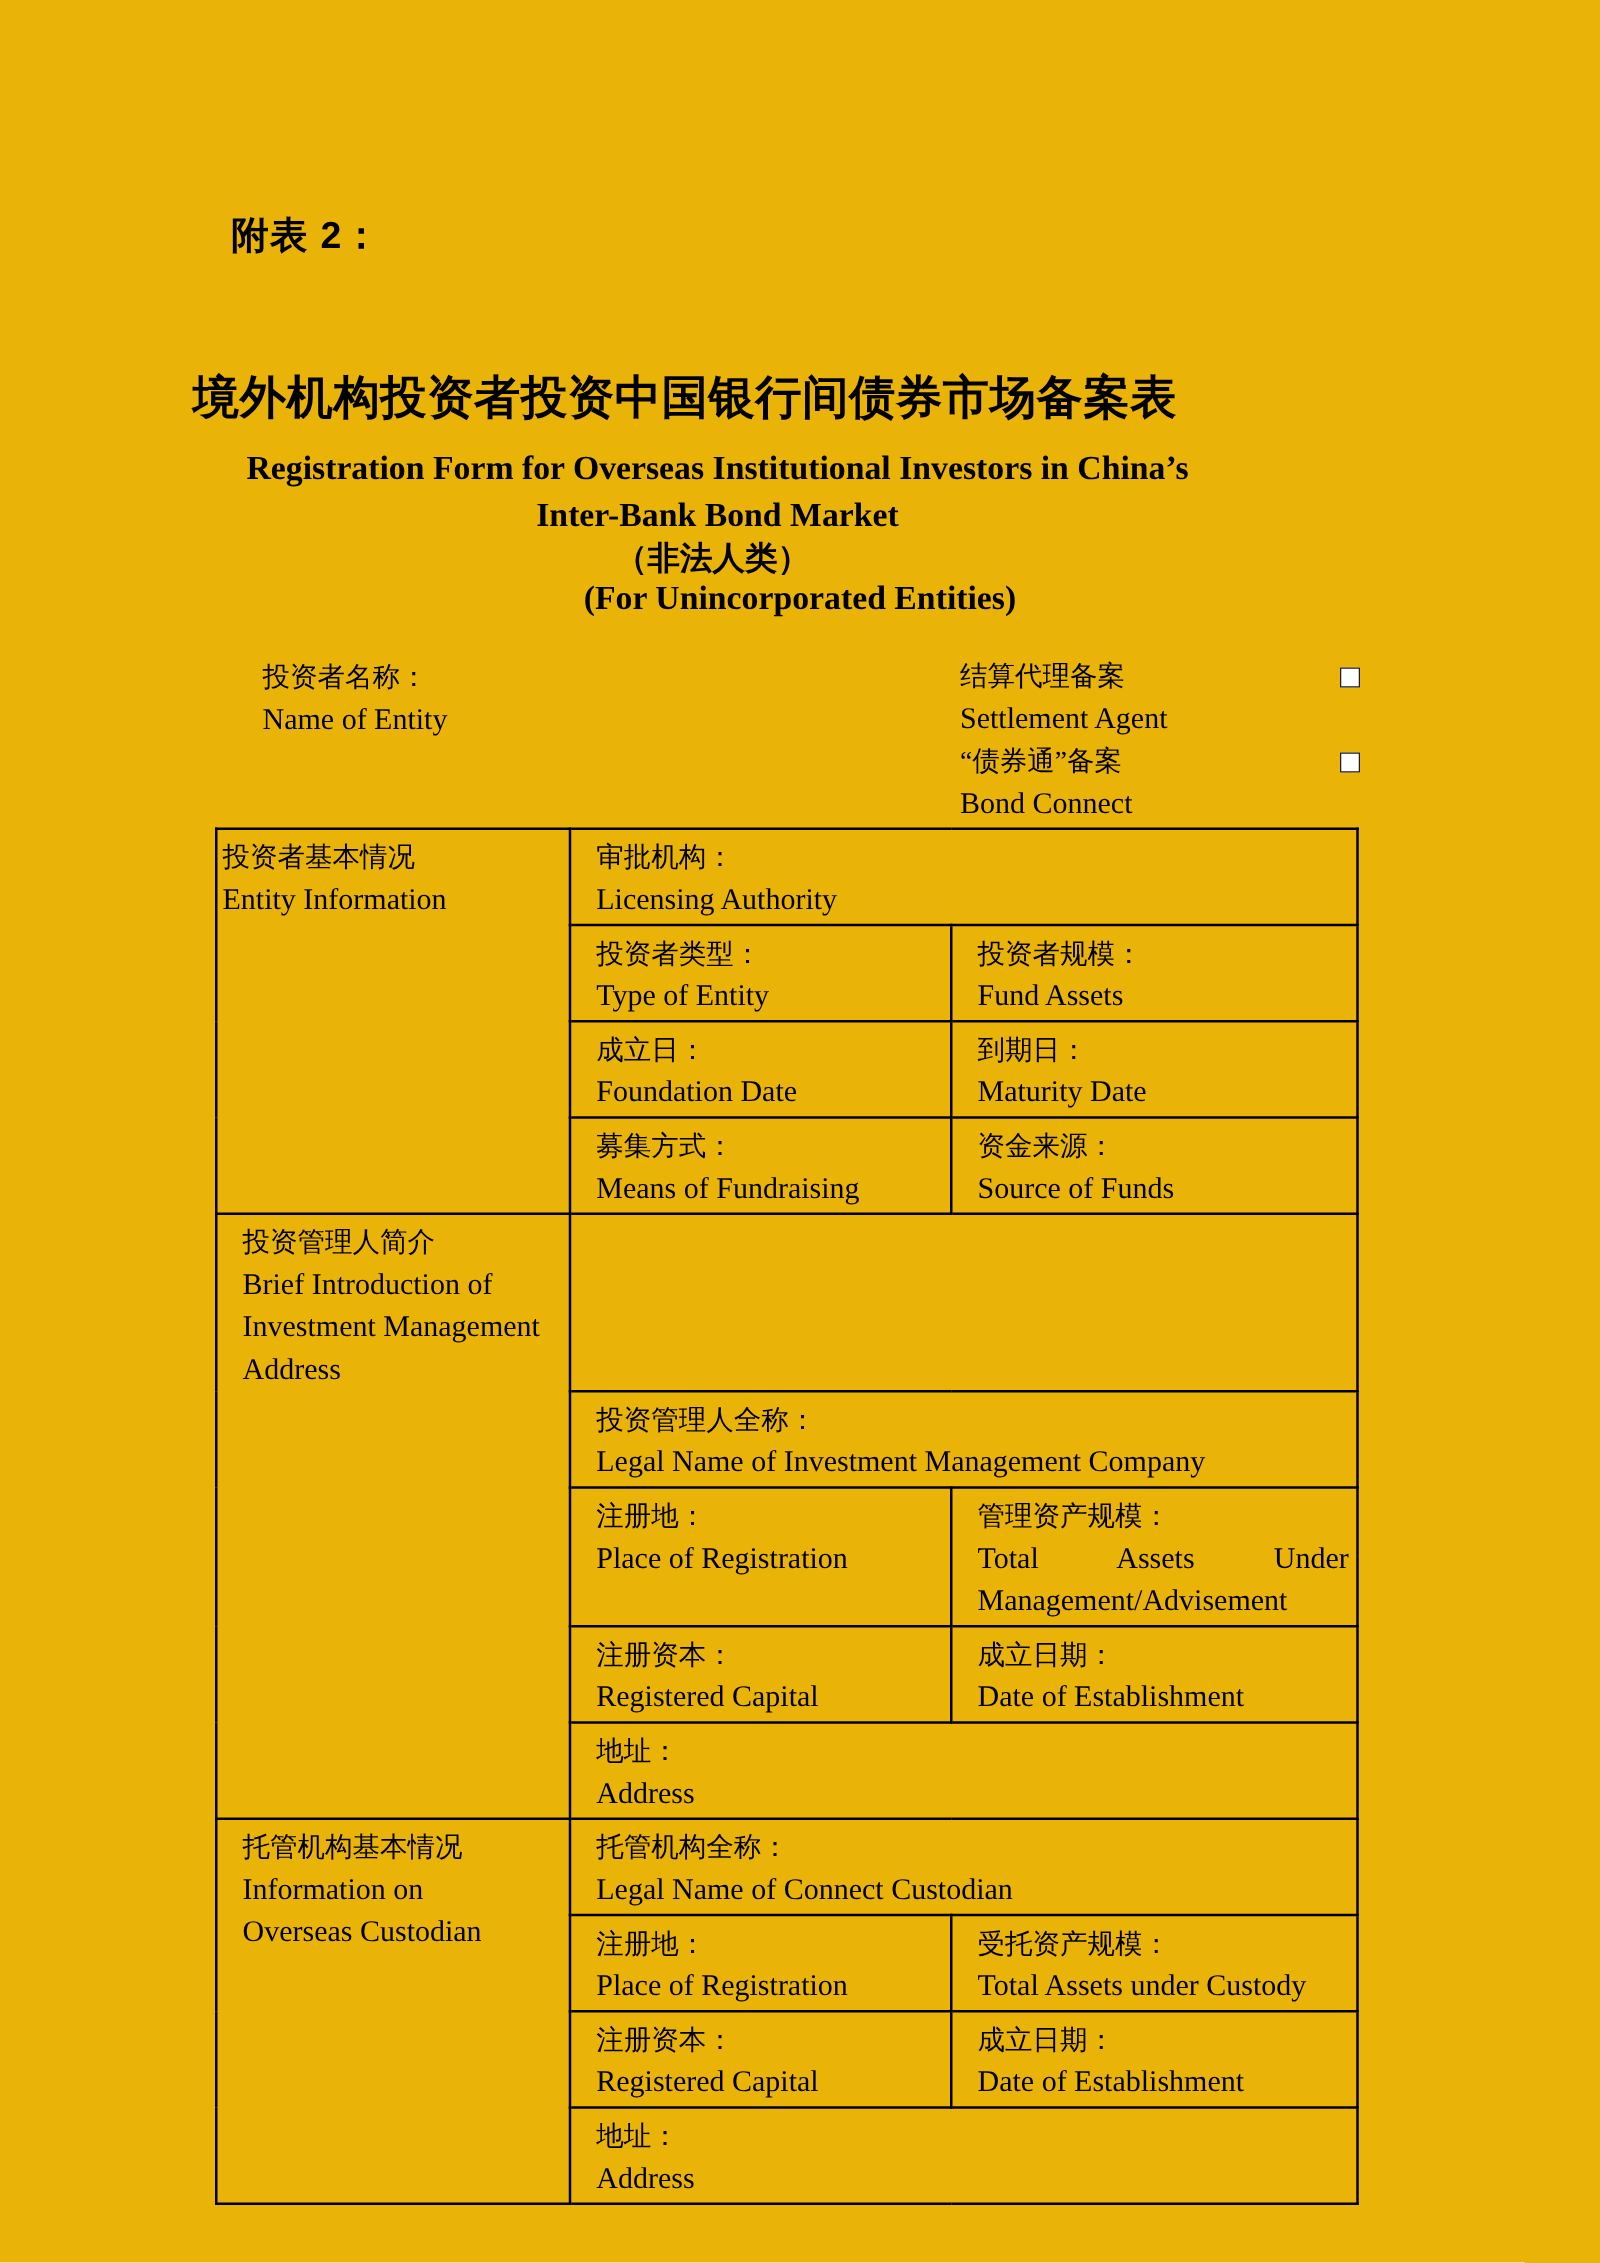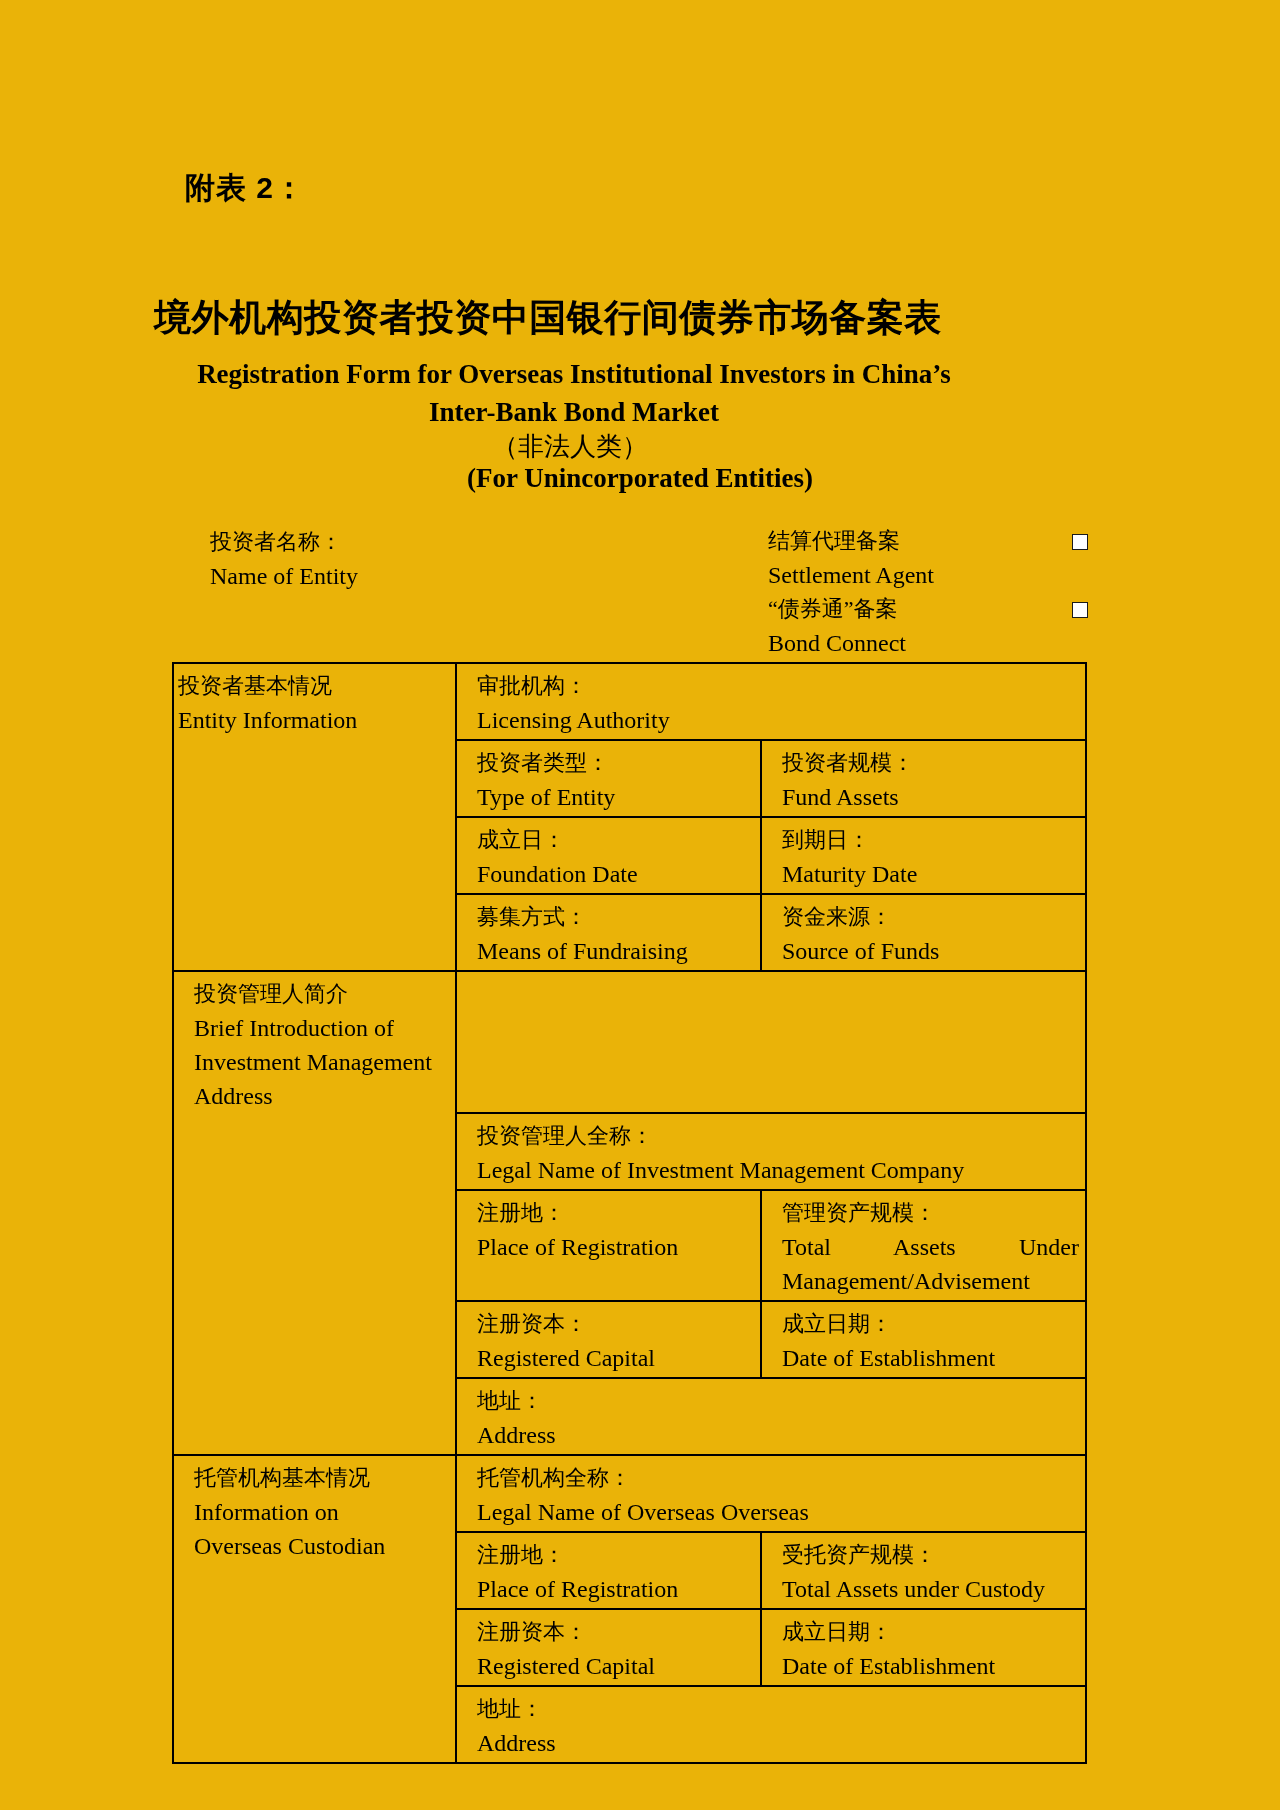--- a/index.html
+++ b/index.html
@@ -24,21 +24,21 @@
     font-weight:bold; font-size:37px; letter-spacing:0.5px;
   }
   .title-en{
     position:absolute; left:0; top:355px; width:1148px;
     text-align:center; font-weight:bold; font-size:27px; line-height:38px;
   }
   .subtitle-zh{
     position:absolute; left:0; top:429px; width:1140px;
     text-align:center;
     font-family:"Liberation Sans","DejaVu Sans",sans-serif;
-    font-weight:normal; font-size:26px;
+    font-weight:bold; font-size:26px;
   }
   .subtitle-en{
     position:absolute; left:0; top:463px; width:1280px;
     text-align:center; font-weight:bold; font-size:27px;
   }
   .investor-name{
     position:absolute; left:210px; top:524px;
     font-size:25px; line-height:35px;
   }
   .reg-options{
@@ -198,21 +198,21 @@
     </tr>
 
     <tr style="height:70px">
       <td class="row-header" rowspan="4">
         <div class="zh">托管机构基本情况</div>
         <div class="en">Information on</div>
         <div class="en">Overseas Custodian</div>
       </td>
       <td colspan="2">
         <div class="zh">托管机构全称：</div>
-        <div class="en">Legal Name of Overseas Overseas</div>
+        <div class="en">Legal Name of Connect Custodian</div>
       </td>
     </tr>
     <tr style="height:69px">
       <td>
         <div class="zh">注册地：</div>
         <div class="en">Place of Registration</div>
       </td>
       <td>
         <div class="zh">受托资产规模：</div>
         <div class="en">Total Assets under Custody</div>

